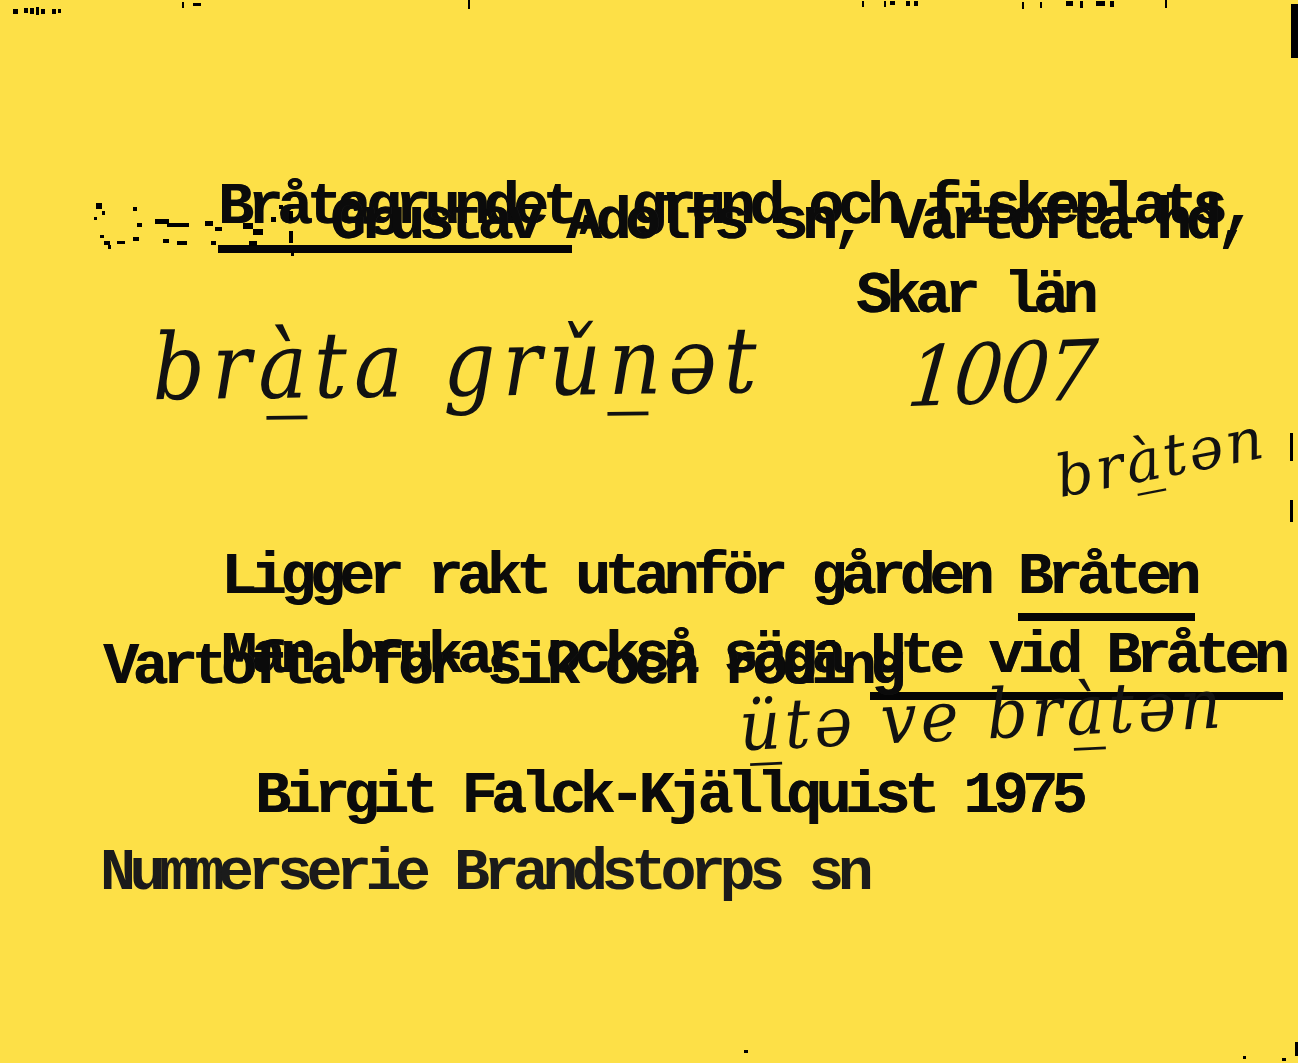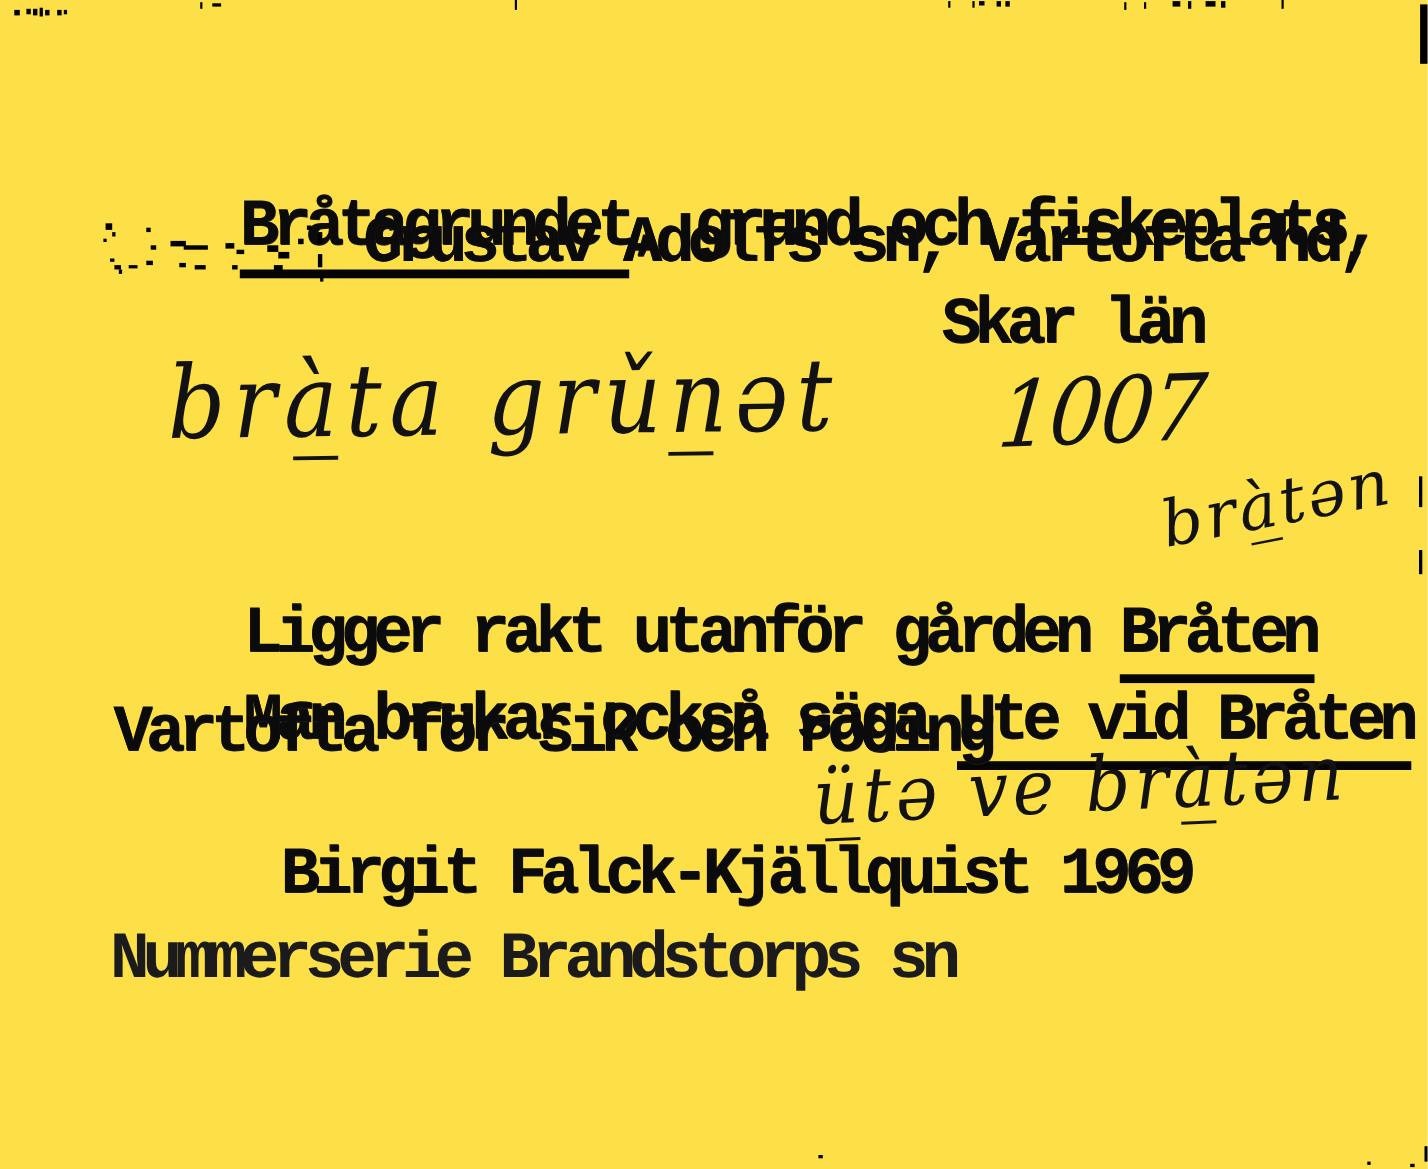--- a/index.html
+++ b/index.html
@@ -163,17 +163,17 @@
   </div>
 
   <div class="type" style="left:103px;top:566px;">
     <span class="seg">Man brukar också säga </span><span class="seg u-thick">Ute vid Bråten</span>
   </div>
 
   <div class="type" style="left:103px;top:637px;">Vartofta för sik och röding</div>
 
   <div class="hand hand-ute" style="left:738px;top:692px;">ü̲tə ve brà̲tən</div>
 
-  <div class="type" style="left:255px;top:766px;">Birgit Falck-Kjällquist 1969</div>
+  <div class="type" style="left:255px;top:766px;">Birgit Falck-Kjällquist 1975</div>
 
   <div class="type" style="left:100px;top:843px;color:#1b1b1b;text-shadow:none;">Nummerserie Brandstorps sn</div>
 
 </div>
 
 </body></html>

